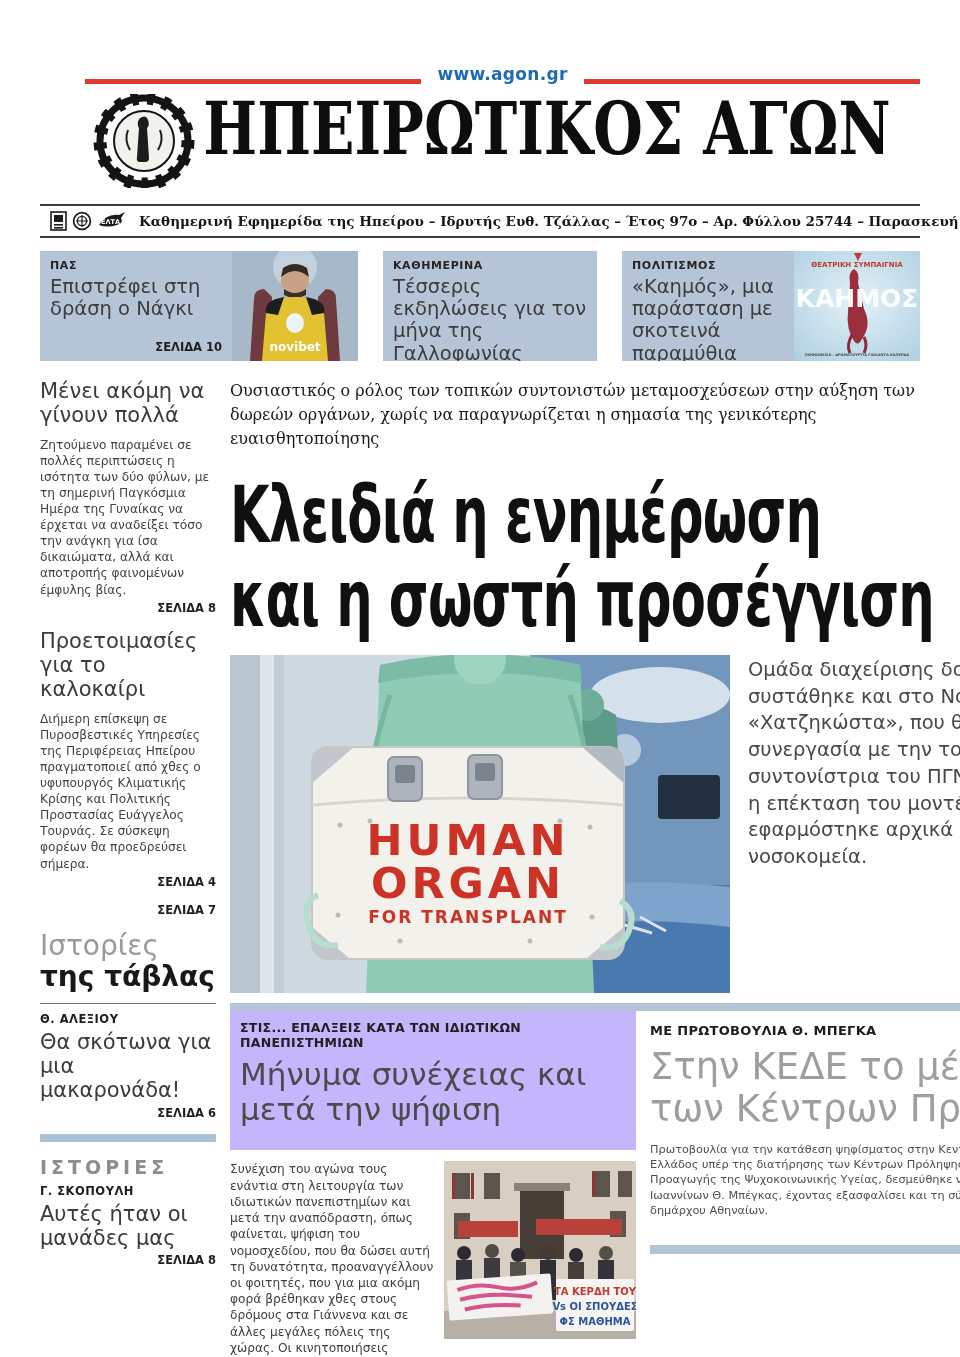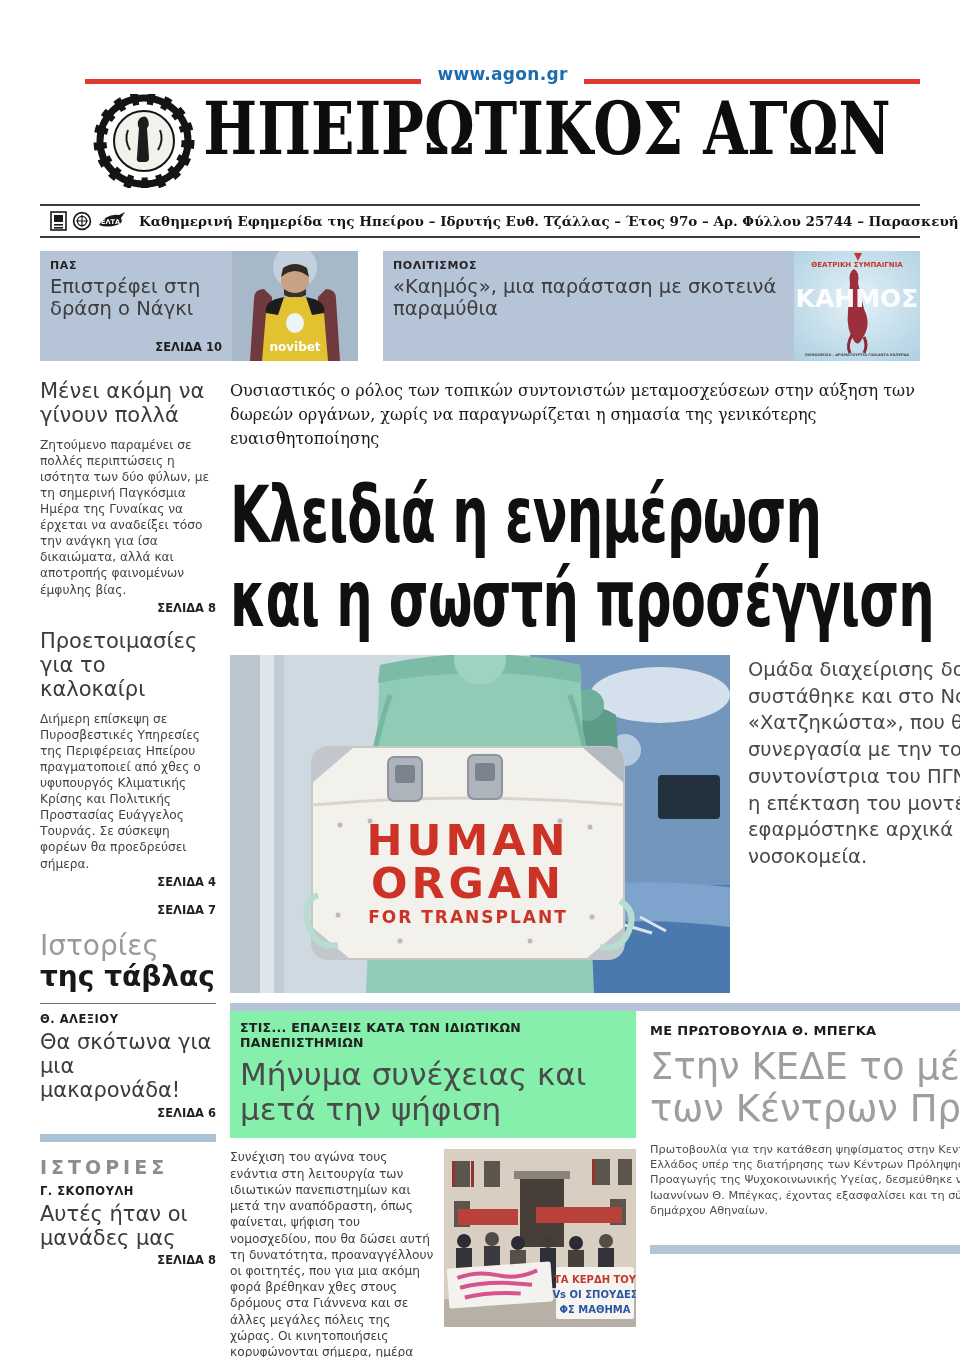--- a/index.html
+++ b/index.html
@@ -63,21 +63,21 @@
   .hero-photo { width:500px; height:338px; flex:0 0 auto; }
   .hero-side { flex:1; display:flex; flex-direction:column; padding-top:2px; }
   .hero-summary { font-size:19.5px; color:#484848; line-height:1.37; }
   .hero-page { text-align:right; font-weight:bold; font-size:12px; color:#1f1f1f; margin-top:4px; }
 
   .mid-div { height:8px; background:#b5c4d7; margin-top:10px; }
 
   
   .bottomrow { display:flex; gap:14px; margin-top:0; }
   .art-left { width:406px; }
-  .al-head { background:#86efac; padding:9px 10px 12px; }
+  .al-head { background:#c4b5fd; padding:9px 10px 24px; }
   .al-kicker { font-size:12.5px; font-weight:bold; color:#202020; letter-spacing:.3px; }
   .al-title { font-size:31px; color:#4b4b4b; line-height:1.12; margin-top:7px; }
   .al-body-row { display:flex; gap:10px; margin-top:11px; }
   .al-col { flex:1; display:flex; flex-direction:column; }
   .al-body { font-size:12.2px; color:#3e3e3e; line-height:1.33; }
   .al-photo { width:192px; height:178px; flex:0 0 auto; }
   .foot-bar { height:9px; background:#b5c4d7; margin-top:10px; }
 
   .art-right { flex:1; display:flex; flex-direction:column; }
   .ar-kicker { font-size:13px; font-weight:bold; color:#1c1c1c; margin-top:12px; letter-spacing:.3px; }
@@ -146,20 +146,27 @@
         <path d="M52 38 q11 8 22 0 l0 6 q-11 6 -22 0z" fill="#3a3028"></path>
         <path d="M30 110 L34 62 q4 -16 29 -16 q25 0 29 16 l4 48z" fill="#e3c231"></path>
         <path d="M34 62 q-2 -10 10 -14 l8 -2 l-6 18z" fill="#1d1d1d"></path>
         <path d="M92 62 q2 -10 -10 -14 l-8 -2 l6 18z" fill="#1d1d1d"></path>
         <ellipse cx="63" cy="72" rx="9" ry="10" fill="#eef3f6"></ellipse>
         <text x="63" y="100" text-anchor="middle" font-size="12" font-weight="bold" fill="#ffffff" font-family="DejaVu Sans, sans-serif">novibet</text>
       </svg>
     </div>
   </div>
 
+  <div class="teaser t2">
+    <div class="txt">
+      <div class="kicker">ΚΑΘΗΜΕΡΙΝΑ</div>
+      <div class="t-title">Τέσσερις εκδηλώσεις για τον μήνα της Γαλλοφωνίας</div>
+
+    </div>
+  </div>
 
   <div class="teaser t3">
     <div class="txt">
       <div class="kicker">ΠΟΛΙΤΙΣΜΟΣ</div>
       <div class="t-title">«Καημός», μια παράσταση με σκοτεινά παραμύθια</div>
 
     </div>
     <div class="t-photo">
       <svg viewBox="0 0 127 110" width="127" height="110">
         <rect width="127" height="110" fill="#bcd9e8"></rect>

